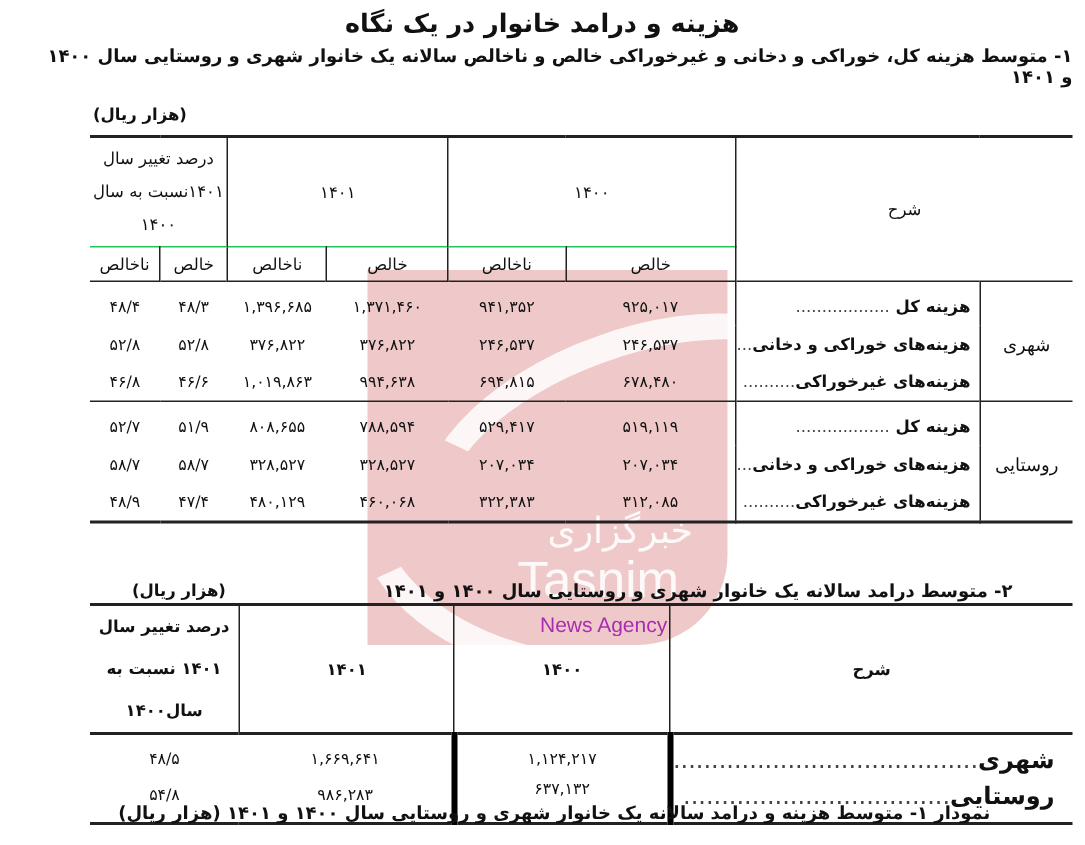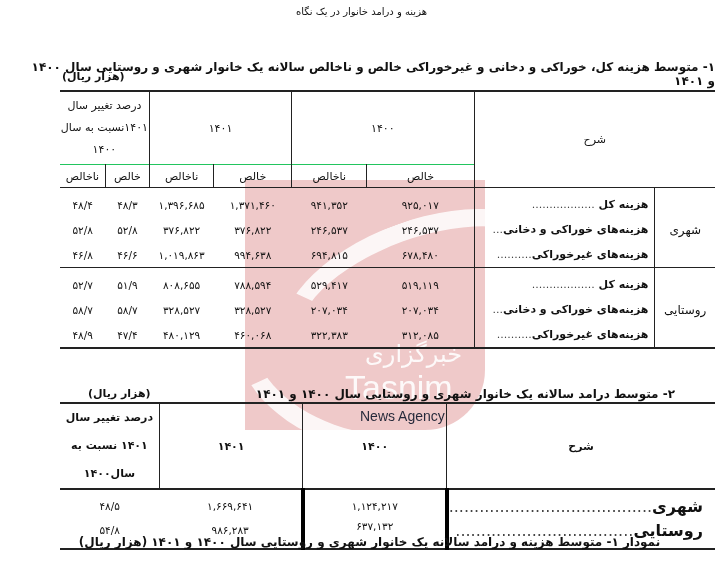--- a/index.html
+++ b/index.html
@@ -15,44 +15,44 @@
   .wm-block {
     position: absolute; left: 30px; top: 30px; width: 240px; height: 250px;
     background: #e9b7b7; border-radius: 0 0 60px 0; opacity: 0.75;
   }
   .wm-swoosh {
     position: absolute; border: 18px solid #ffffff; border-radius: 50%;
     border-color: #ffffff transparent transparent transparent; opacity: 0.85;
   }
   .wm-text1 { position: absolute; left: 150px; top: 190px; font-size: 24px; color: #ffffff; opacity: 0.9; font-family: "DejaVu Sans", sans-serif; }
   .wm-text2 { position: absolute; left: 130px; top: 218px; font-size: 34px; color: #ffffff; opacity: 0.9; font-family: "Liberation Sans", sans-serif; }
-  .wm-text3 { position: absolute; left: 145px; top: 258px; font-size: 14px; color: #0f172a; opacity: 0.9; font-family: "Liberation Sans", sans-serif; }
+  .wm-text3 { position: absolute; left: 145px; top: 258px; font-size: 14px; color: #a21caf; opacity: 0.9; font-family: "Liberation Sans", sans-serif; }
 
   .rtl { direction: rtl; }
   .title {
     position: absolute; left: 0; right: 0; top: 6px; text-align: center;
-    font-size: 10px; font-weight: normal; z-index: 2;
+    font-size: 17px; font-weight: bold; z-index: 2;
   }
   .section-title {
     position: absolute; right: 8px; font-size: 12px; font-weight: bold; z-index: 2; direction: rtl;
   }
   .unit { position: absolute; font-size: 11px; font-weight: bold; z-index: 2; direction: rtl; }
 
   table { border-collapse: collapse; position: absolute; z-index: 1; direction: rtl; font-size: 11px; }
   td, th { padding: 0; text-align: center; }
   .t1 { left: 60px; top: 90px; width: 655px; border-top: 2px solid #222; border-bottom: 2px solid #222; }
   .t1 th { font-weight: normal; font-size: 11px; border-left: 1px solid #222; }
   .t1 .hdr-row1 th { height: 72px; }
   .t1 .hdr-row2 th { height: 22px; border-top: 1px solid #22c55e; font-weight: normal; font-size: 11px; }
   .t1 .sharh { border-left: 1px solid #222; }
   .t1 td.num { font-size: 10.5px; height: 25px; border-left: none; }
   .t1 tbody tr.first td { padding-top: 4px; }
   .t1 tbody.grp { border-top: 1px solid #222; }
   .t1 td.area { border-left: 1px solid #222; font-size: 12px; }
-  .t1 td.item { text-align: right; padding-right: 6px; font-weight: bold; font-size: 11px; border-left: 1px solid #222; white-space: nowrap; padding-left: 18px; }
+  .t1 td.item { text-align: right; padding-right: 6px; font-weight: bold; font-size: 11px; border-left: 1px solid #222; white-space: nowrap; }
   .dots { color: #444; font-weight: normal; letter-spacing: -1px; }
 
   .t2 { left: 60px; top: 402px; width: 655px; border-top: 2px solid #222; border-bottom: 2px solid #222; }
   .t2 th { font-weight: bold; font-size: 11px; height: 56px; border-left: 1px solid #222; border-bottom: 2px solid #222; }
   .t2 td { height: 20px; font-size: 10.5px; border-left: 4px solid #000000; }
   .t2 td.item { text-align: right; padding-right: 12px; font-weight: bold; font-size: 16px; }
   .t2 td.last { border-left: none; }
   .caption {
     position: absolute; left: 0; right: 0; top: 535px; text-align: center;
     font-size: 12px; font-weight: bold; z-index: 2; direction: rtl; padding-left: 16px;
@@ -67,21 +67,21 @@
     <div class="wm-block"></div>
     <div class="wm-swoosh" style="left:60px; top:70px; width:260px; height:120px; transform:rotate(-20deg);"></div>
     <div class="wm-swoosh" style="left:20px; top:150px; width:200px; height:110px; transform:rotate(200deg);"></div>
     <div class="wm-text1">خبرگزاری</div>
     <div class="wm-text2">Tasnim</div>
     <div class="wm-text3">News Agency</div>
   </div>
 
   <div class="title rtl">هزینه و درامد خانوار در یک نگاه</div>
 
-  <div class="section-title" style="top:60px;margin-left:25px;">۱- متوسط هزینه کل، خوراکی و دخانی و غیرخوراکی خالص و ناخالص سالانه یک خانوار شهری و روستایی سال ۱۴۰۰ و ۱۴۰۱</div>
+  <div class="section-title" style="top:30px;margin-left:25px;">۱- متوسط هزینه کل، خوراکی و دخانی و غیرخوراکی خالص و ناخالص سالانه یک خانوار شهری و روستایی سال ۱۴۰۰ و ۱۴۰۱</div>
   <div class="unit" style="left:62px; top:70px;">(هزار ریال)</div>
 
   <table class="t1">
     <colgroup>
       <col style="width:70px">
         <col style="width:105px">
         <col style="width:147px">
         <col style="width:97px">
         <col style="width:96px">
         <col style="width:75px">

